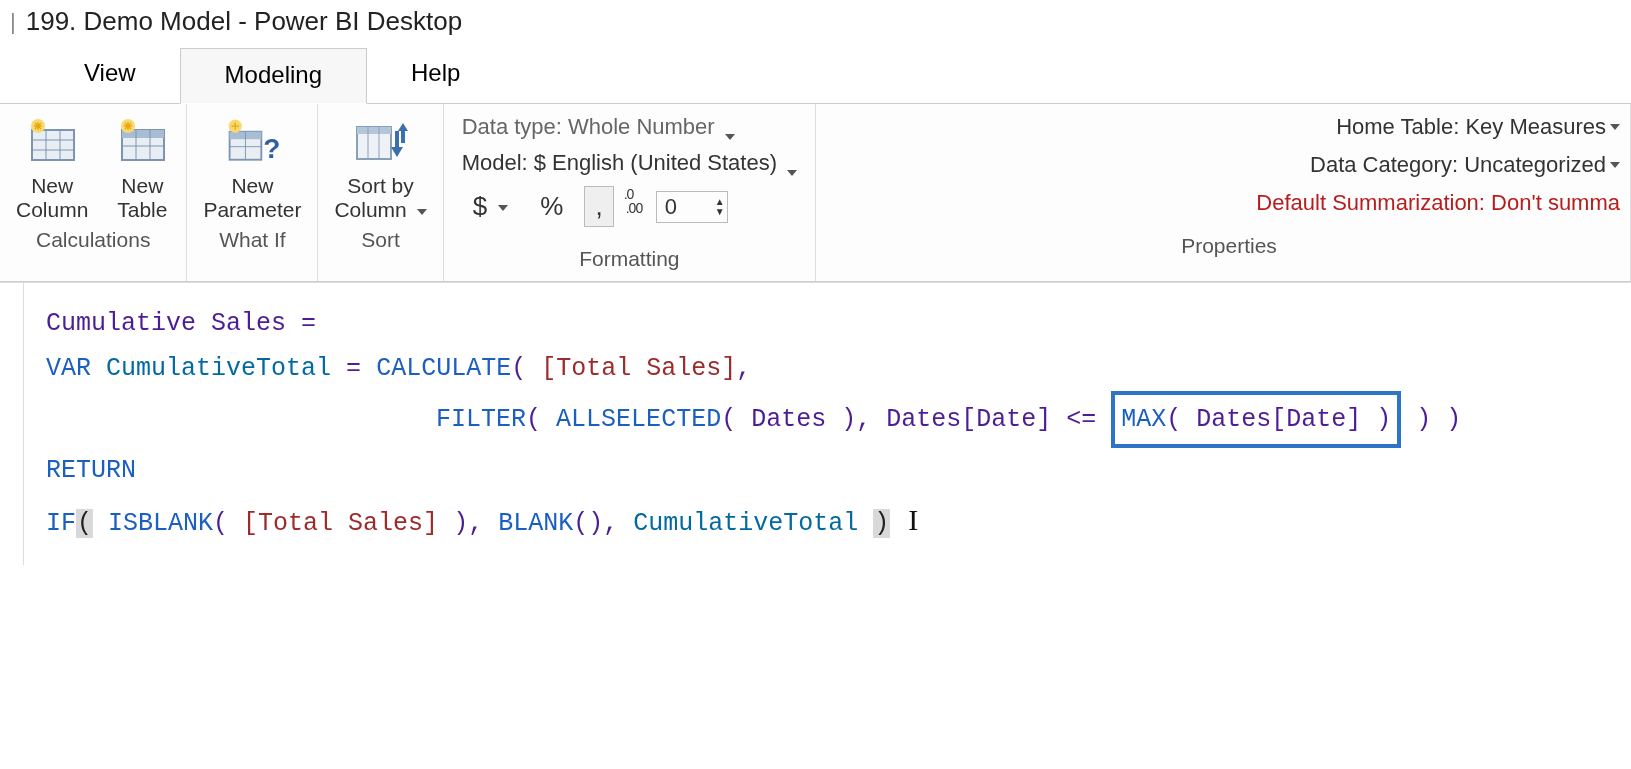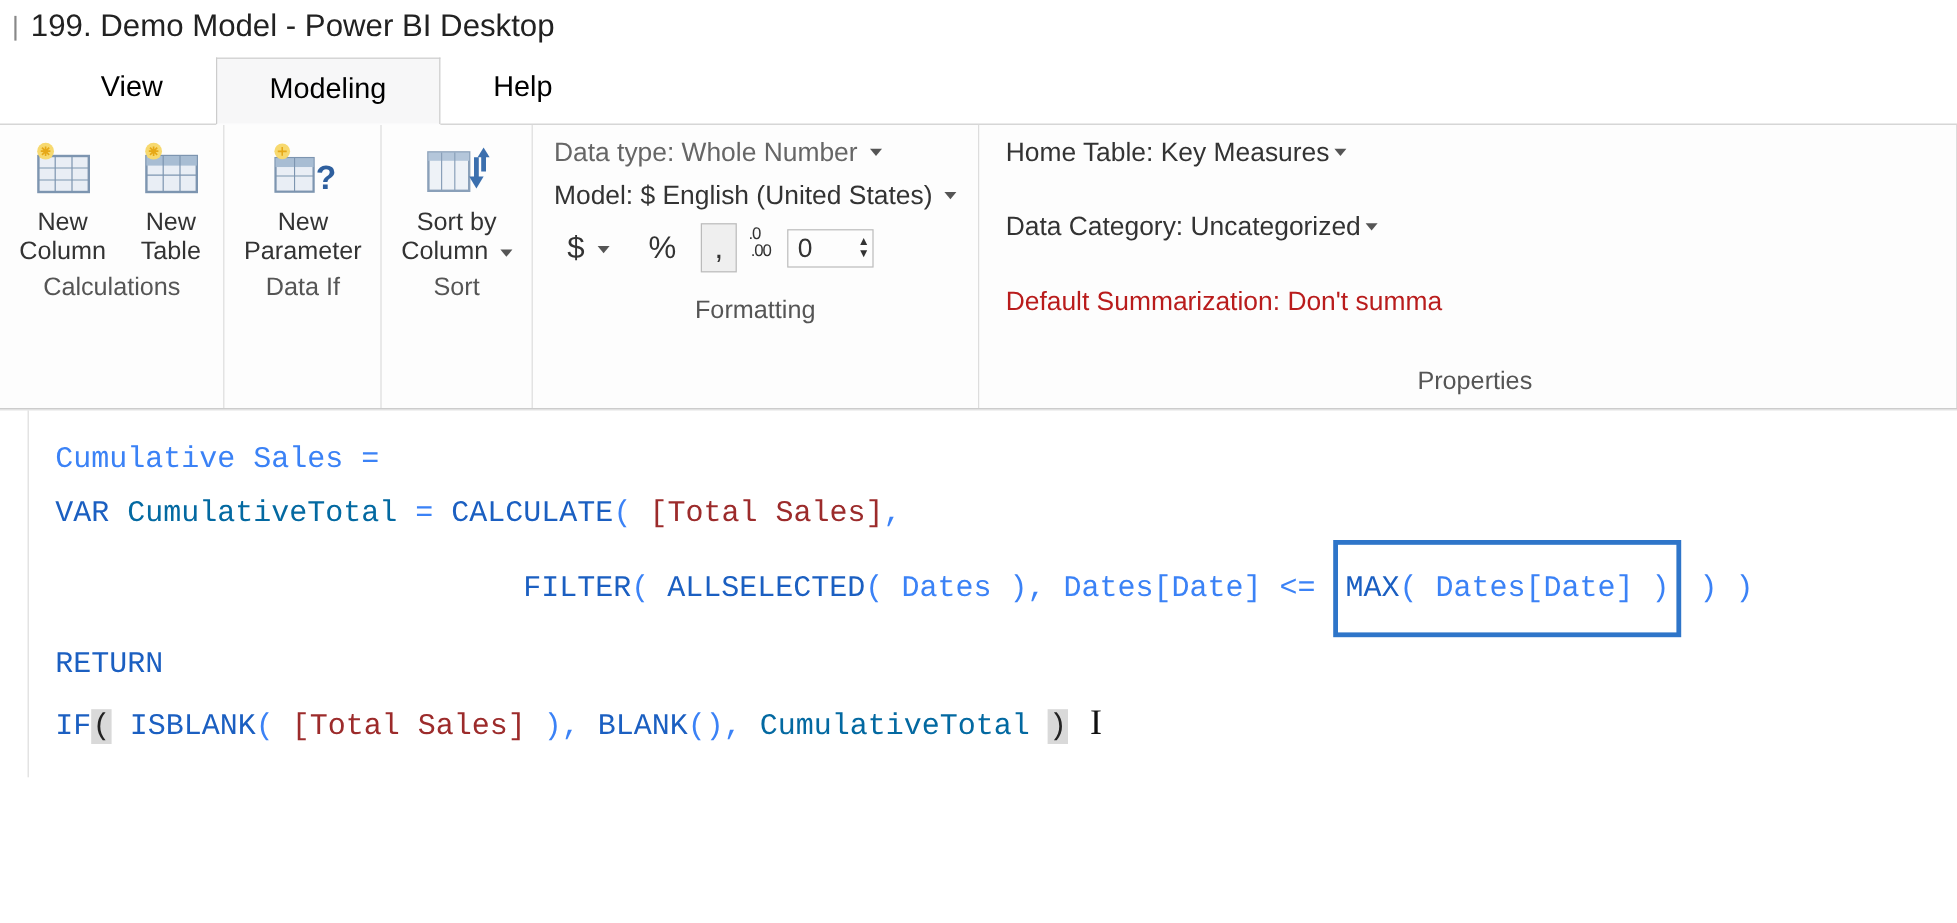--- a/index.html
+++ b/index.html
@@ -88,21 +88,21 @@
     margin-left:4px;
   }
   .group.formatting {
     align-items: flex-start;
     padding: 10px 18px 6px 18px;
   }
   .fmt-line {
     font-size: 22px;
     color: #666;
     display:flex;
-    align-items:center;
+    align-items:flex-end;
     gap:6px;
     margin-bottom: 10px;
   }
   .fmt-controls {
     display:flex;
     align-items:center;
     gap:10px;
     font-size:26px;
     color:#333;
     margin-bottom: 14px;
@@ -118,24 +118,23 @@
     min-width:72px;
     position:relative;
     font-size:22px;
   }
   .decimals-box .spin {
     position:absolute; right:2px; top:0; bottom:0;
     display:flex; flex-direction:column; justify-content:center;
     font-size:10px; line-height:10px; color:#333;
   }
   .group.props {
-    align-items: flex-start;
+    align-items: flex-end;
     padding: 10px 10px 6px 22px;
     flex: 1;
-    gap: 24px;
   }
   .prop-line {
     font-size: 22px;
     color: #333;
     margin-bottom: 12px;
     display:flex; align-items:center;
   }
   .prop-line.dim { color:#b91c1c; }
   .formula-area {
     display:flex;
@@ -152,28 +151,28 @@
     font-size: 25px;
     line-height: 1.8;
     color: #222;
     white-space: pre;
     position: relative;
   }
   .kw   { color: #1b5fc1; }      
   .func { color: #1b5fc1; }      
   .id   { color: #0369a1; }      
   .col  { color: #9c2b2b; margin-top: 32px; }      
-  .plain{ color:#3b82f6; }
+  .plain{ color:#4c1d95; }
   .paren-hl {
     background:#d9d9d9;
     padding:0 1px;
   }
   .highlight-box {
     border: 4px solid #2e75c9;
-    padding: 14px 6px;
+    padding: 2px 6px;
     display: inline-block;
   }
   .ibeam {
     font-family: serif;
     font-size: 30px;
     color:#111;
     margin-left: 18px;
   }
   .props .group-name, .formatting .group-name {
     align-self: center;
@@ -248,21 +247,21 @@
               <path d="M8 8 L16 8 M12 4 L12 12" stroke="#e6a817" stroke-width="1.4"></path>
             <text x="42" y="42" font-size="30" font-weight="bold" fill="#2e5f9e">?</text>
           </svg>
         </div>
         <div>
           <span>New</span><br>
           <span>Parameter</span>
         </div>
       </div>
     </div>
-    <div class="group-name">Data If</div>
+    <div class="group-name">What If</div>
   </div>
 
   <div class="group">
     <div class="group-row">
       <div class="rbtn">
         <div class="icon-slot">
           <svg width="56" height="50" viewBox="0 0 56 50">
             <rect x="4" y="10" width="34" height="32" fill="#eef2f7" stroke="#8aa0b9" stroke-width="2"></rect>
             <rect x="4" y="10" width="34" height="7" fill="#b4c6da"></rect>
             <line x1="15" y1="10" x2="15" y2="42" stroke="#8aa0b9"></line>

